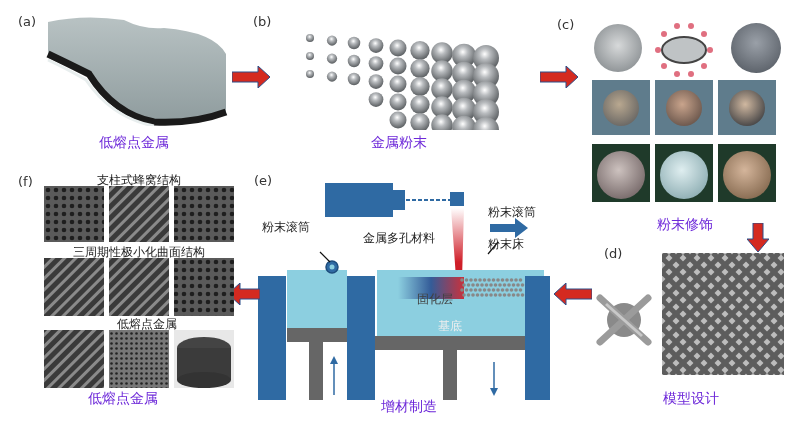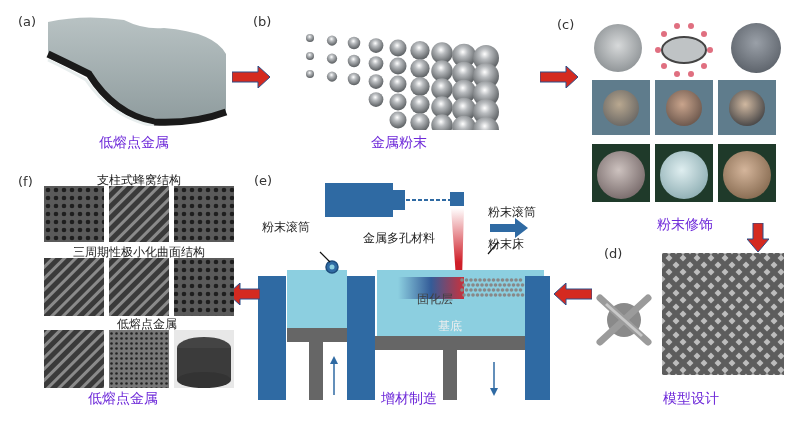--- a/index.html
+++ b/index.html
@@ -340,21 +340,21 @@
 <svg class="arrow-l" style="left:226px;top:283px" width="34" height="22">
   <polygon points="34,6 14,6 14,0 2,11 14,22 14,16 34,16" fill="#d42a20" stroke="#2b4f8a" stroke-width="1"></polygon>
 </svg>
 
 <div class="abs small" style="left:262px;top:219px">粉末滚筒</div>
 <div class="abs small" style="left:363px;top:230px">金属多孔材料</div>
 <div class="abs small" style="left:488px;top:204px">粉末滚筒</div>
 <div class="abs small" style="left:488px;top:236px">粉末床</div>
 <div class="abs small" style="left:417px;top:291px;color:#404040">固化层</div>
 <div class="abs small" style="left:438px;top:318px;color:#eee;font-size:12px">基底</div>
-<div class="caption" style="left:381px;top:390px">增材制造</div>
+<div class="caption" style="left:381px;top:398px">增材制造</div>
 
 <div class="abs small" style="left:97px;top:172px">支柱式蜂窝结构</div>
 <div class="abs small" style="left:73px;top:244px">三周期性极小化曲面结构</div>
 <div class="abs small" style="left:117px;top:316px">低熔点金属</div>
 <svg class="abs" style="left:44px;top:186px" width="192" height="213" id="porous-svg">
   <defs>
     <pattern id="holes" width="8" height="8" patternUnits="userSpaceOnUse">
       <rect width="8" height="8" fill="#5a5a5a"></rect>
         <circle cx="4" cy="4" r="2.3" fill="#1e1e1e"></circle>
     </pattern>

